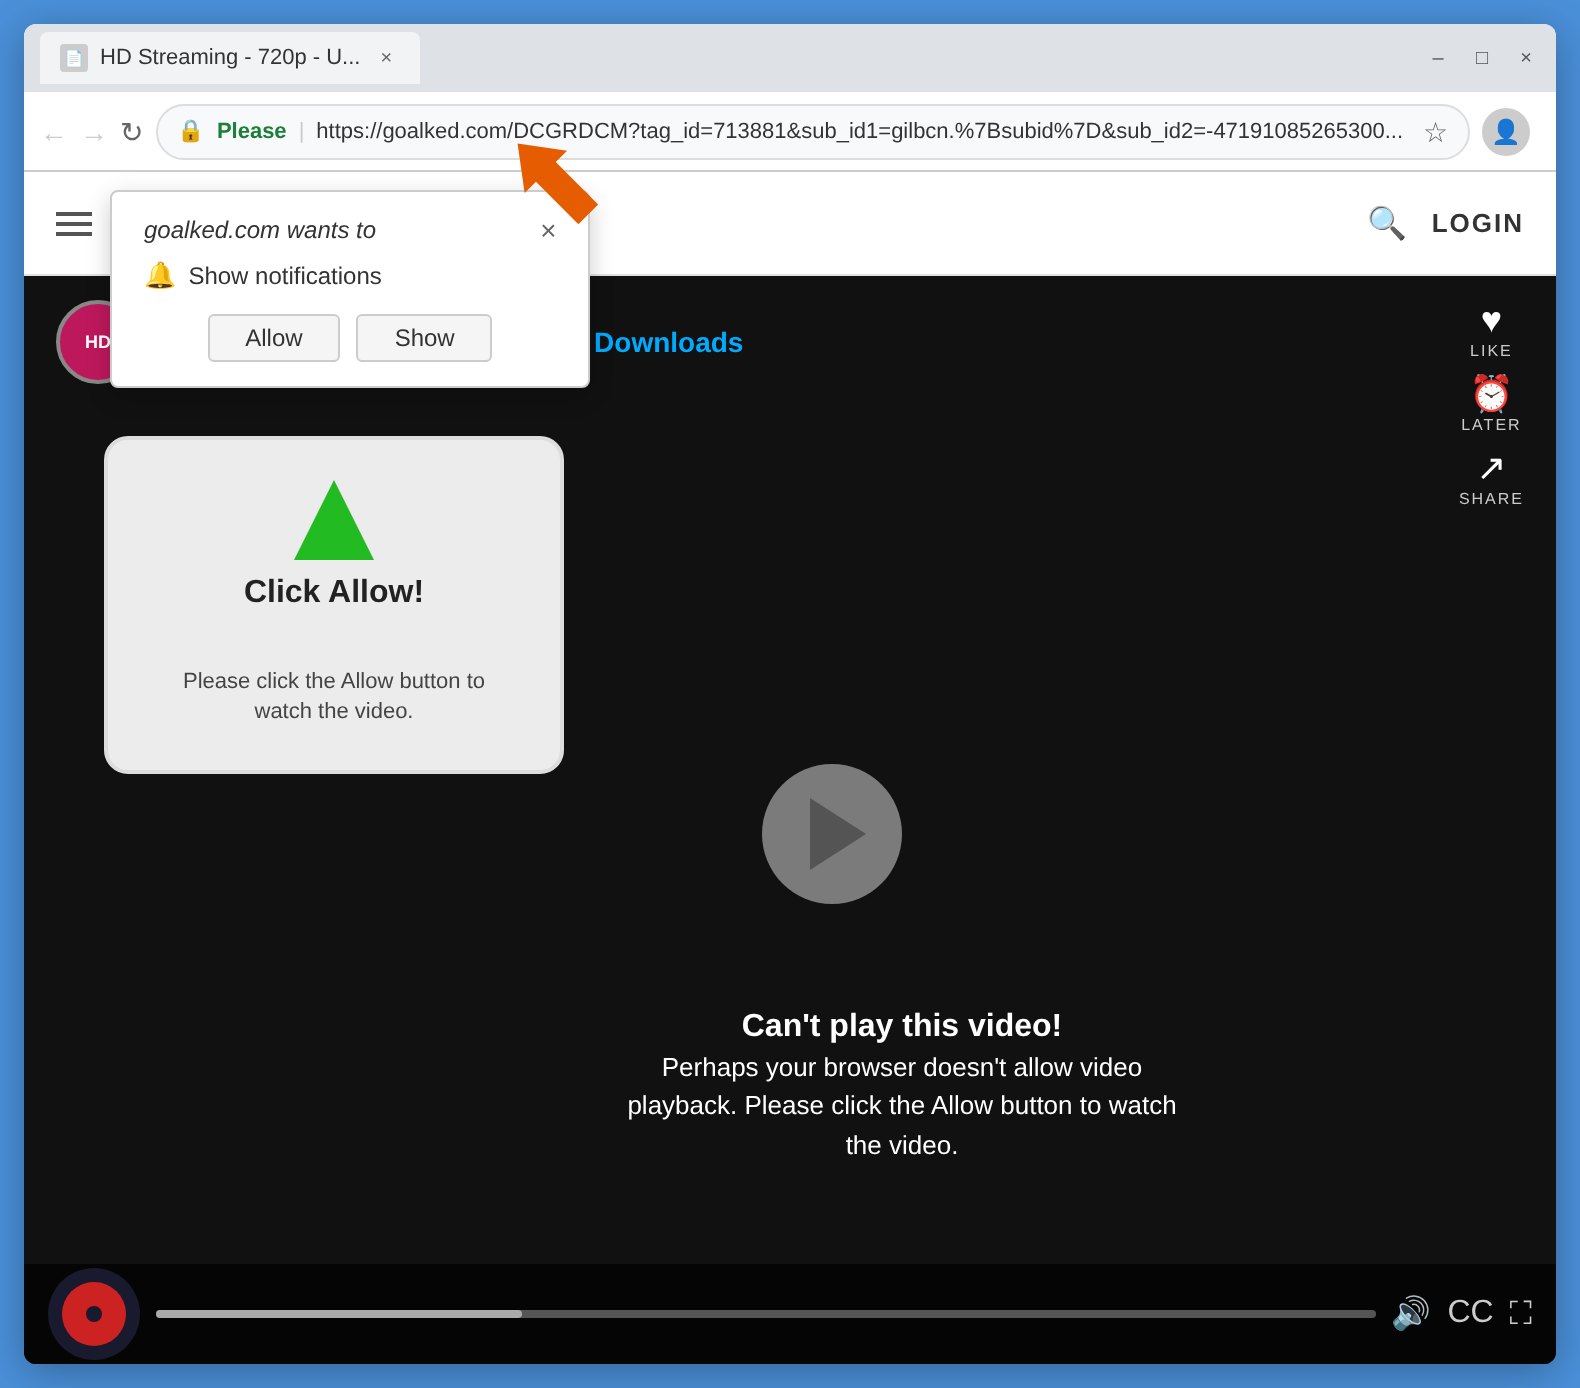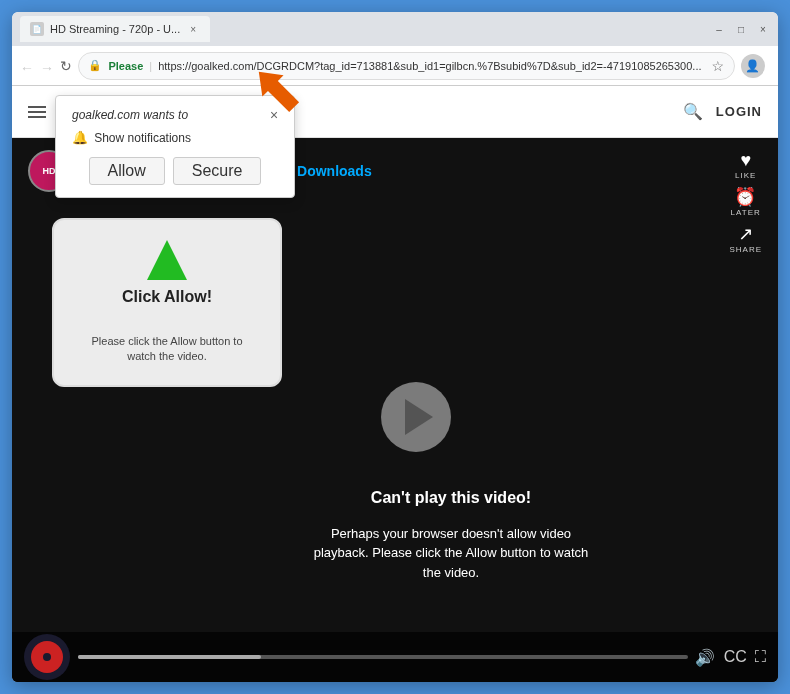--- a/index.html
+++ b/index.html
@@ -354,21 +354,21 @@
       position: absolute;
       bottom: 100px;
       left: 50%;
       transform: translateX(-30%);
       text-align: center;
       color: #fff;
     }
     .cant-play-title {
       font-size: 16px;
       font-weight: 700;
-      margin-bottom: 17px;
+      margin-bottom: 1px;
     }
     .cant-play-desc {
       font-size: 13px;
       line-height: 1.5;
       max-width: 280px;
     }
 
     
     .bottom-bar {
       position: absolute;
@@ -495,21 +495,21 @@
       font-size: 12px;
       color: #333;
     }
     .popup-buttons {
       display: flex;
       gap: 8px;
       justify-content: center;
     }
     .popup-btn {
       padding: 4px 18px;
-      font-size: 16px;
+      font-size: 12px;
       border: 1px solid #ccc;
       border-radius: 3px;
       cursor: pointer;
       background: #f5f5f5;
       color: #333;
     }
 
     
     .orange-arrow {
       position: absolute;
@@ -652,21 +652,21 @@
   <div class="popup-header">
     <span class="popup-title">goalked.com wants to</span>
     <span class="popup-close">×</span>
   </div>
   <div class="popup-notification-row">
     <span class="bell-icon">🔔</span>
     <span class="notification-label">Show notifications</span>
   </div>
   <div class="popup-buttons">
     <button class="popup-btn">Allow</button>
-    <button class="popup-btn">Secure</button>
+    <button class="popup-btn">Show</button>
   </div>
 </div>
 
 <div class="orange-arrow">
   <svg class="arrow-svg" viewBox="0 0 70 70">
     <defs>
       <marker id="arrowhead" markerWidth="10" markerHeight="7" refX="10" refY="3.5" orient="auto">
         <polygon points="0 0, 10 3.5, 0 7" fill="#e65c00"></polygon>
       </marker>
     </defs>

